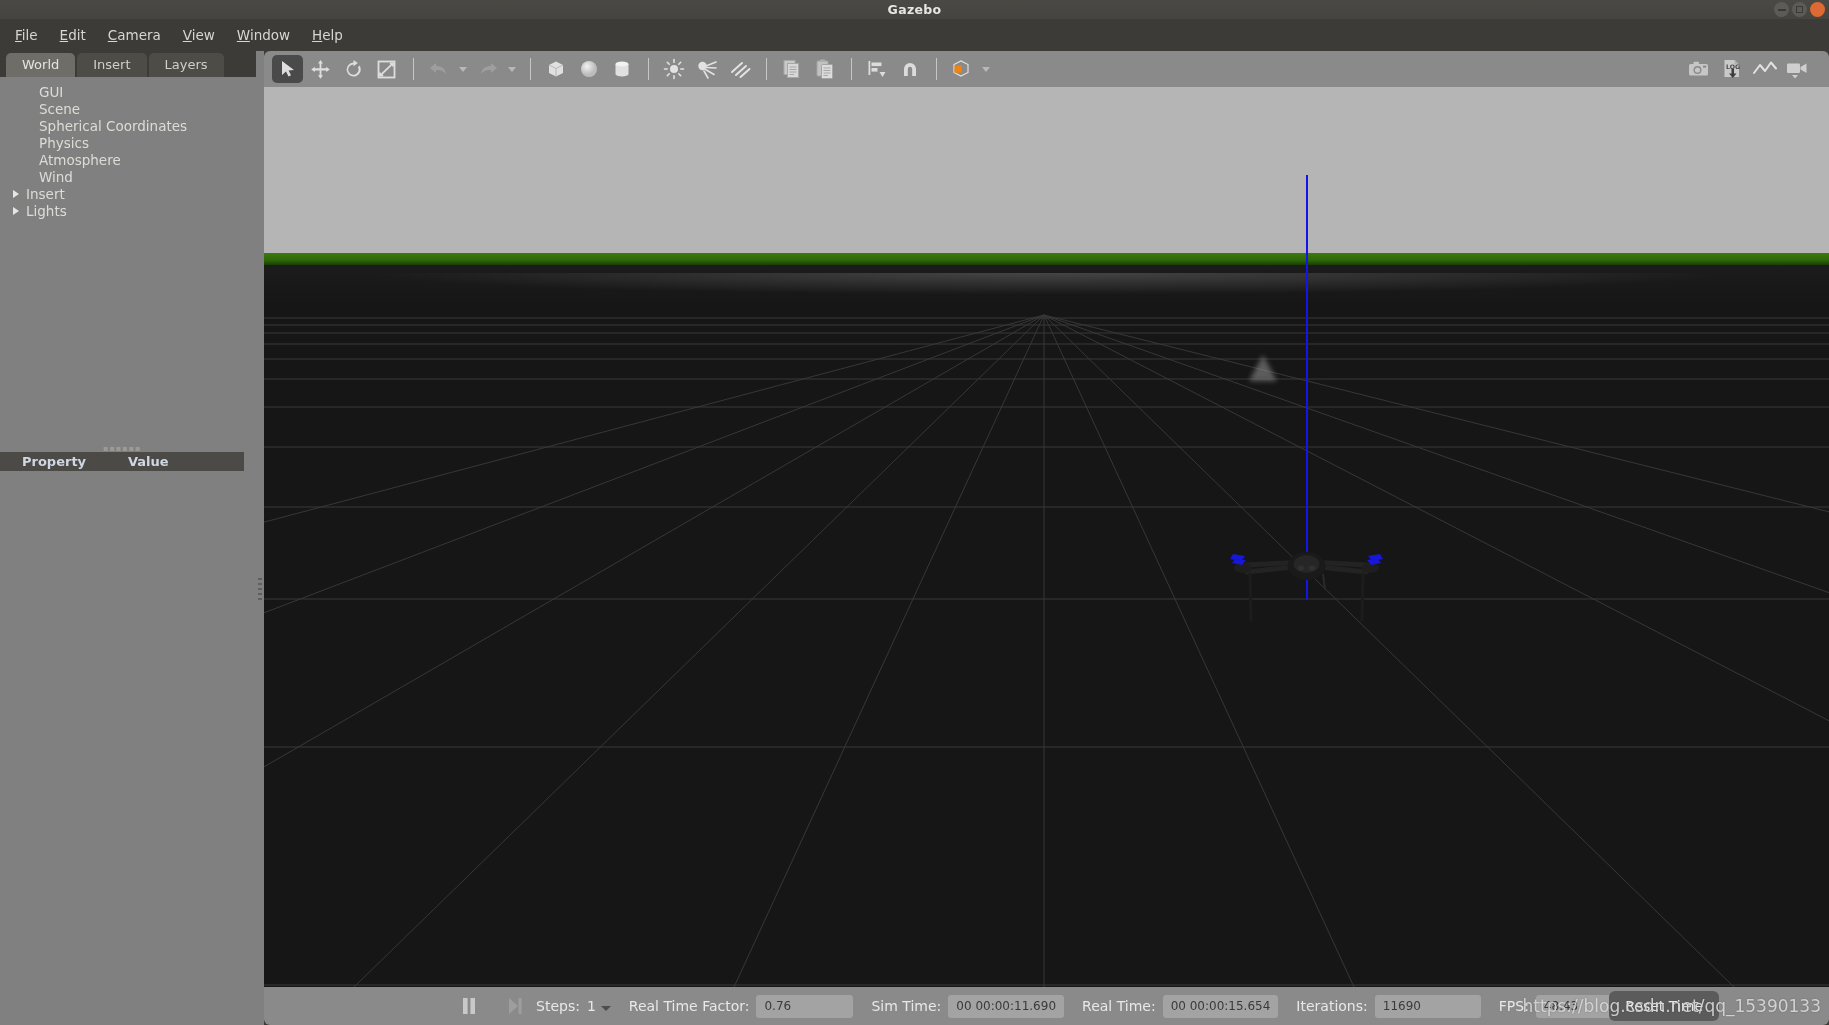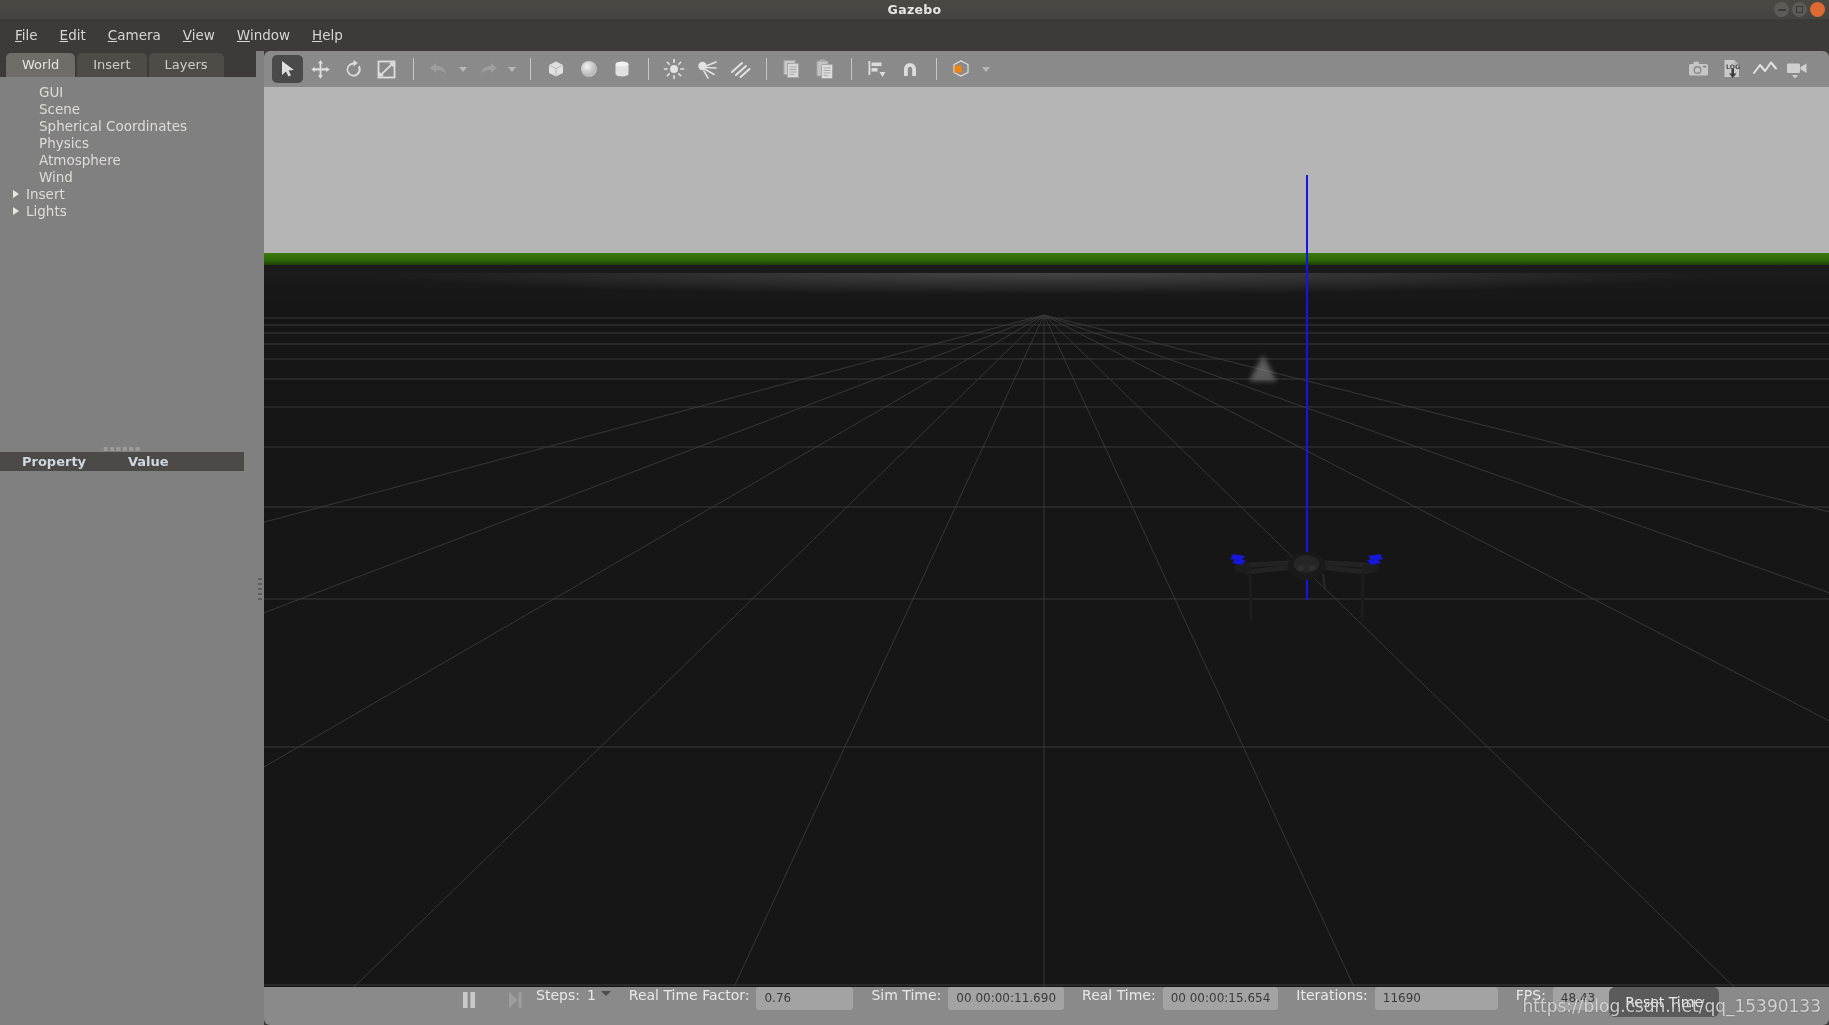--- a/index.html
+++ b/index.html
@@ -159,21 +159,21 @@
     position:absolute; left:1042px; top:88px; width:2px; height:425px;
     background:#1414e8;
   }
 
   
   .drone{ position:absolute; left:955px; top:455px; width:175px; height:80px; }
 
   
   .statusbar{
     position:absolute; left:264px; top:987px; width:1565px; height:38px;
-    background:#8a8a8a; display:flex; align-items:flex-start;
+    background:#8a8a8a; display:flex; align-items:center;
     border-radius:0 0 6px 6px;
   }
   .sb-ico{ width:30px; height:26px; display:flex; align-items:center;
            justify-content:center; }
   .sb-label{ font-size:14px; color:#e8e8e8; margin-right:7px; white-space:nowrap;}
   .sb-field{
     background:#a3a3a3; border-radius:3px; font-size:12px; color:#3a3a3a;
     padding:3px 8px; white-space:nowrap; height:23px; line-height:17px;
   }
   .sb-gap{ width:18px; }
@@ -574,21 +574,21 @@
   <div class="sb-gap"></div>
   <div class="sb-label">Sim Time:</div>
   <div class="sb-field">00 00:00:11.690</div>
 
   <div class="sb-gap"></div>
   <div class="sb-label">Real Time:</div>
   <div class="sb-field">00 00:00:15.654</div>
 
   <div class="sb-gap"></div>
   <div class="sb-label">Iterations:</div>
-  <div class="sb-field" style="width:123px">11690</div>
+  <div class="sb-field" style="width:106px">11690</div>
 
   <div class="sb-gap"></div>
   <div class="sb-label">FPS:</div>
   <div class="sb-field" style="width:100px">48.43</div>
 
   <div class="reset-btn">Reset Time</div>
   <div class="watermark">https://blog.csdn.net/qq_15390133</div>
 </div>
 
 </body></html>

